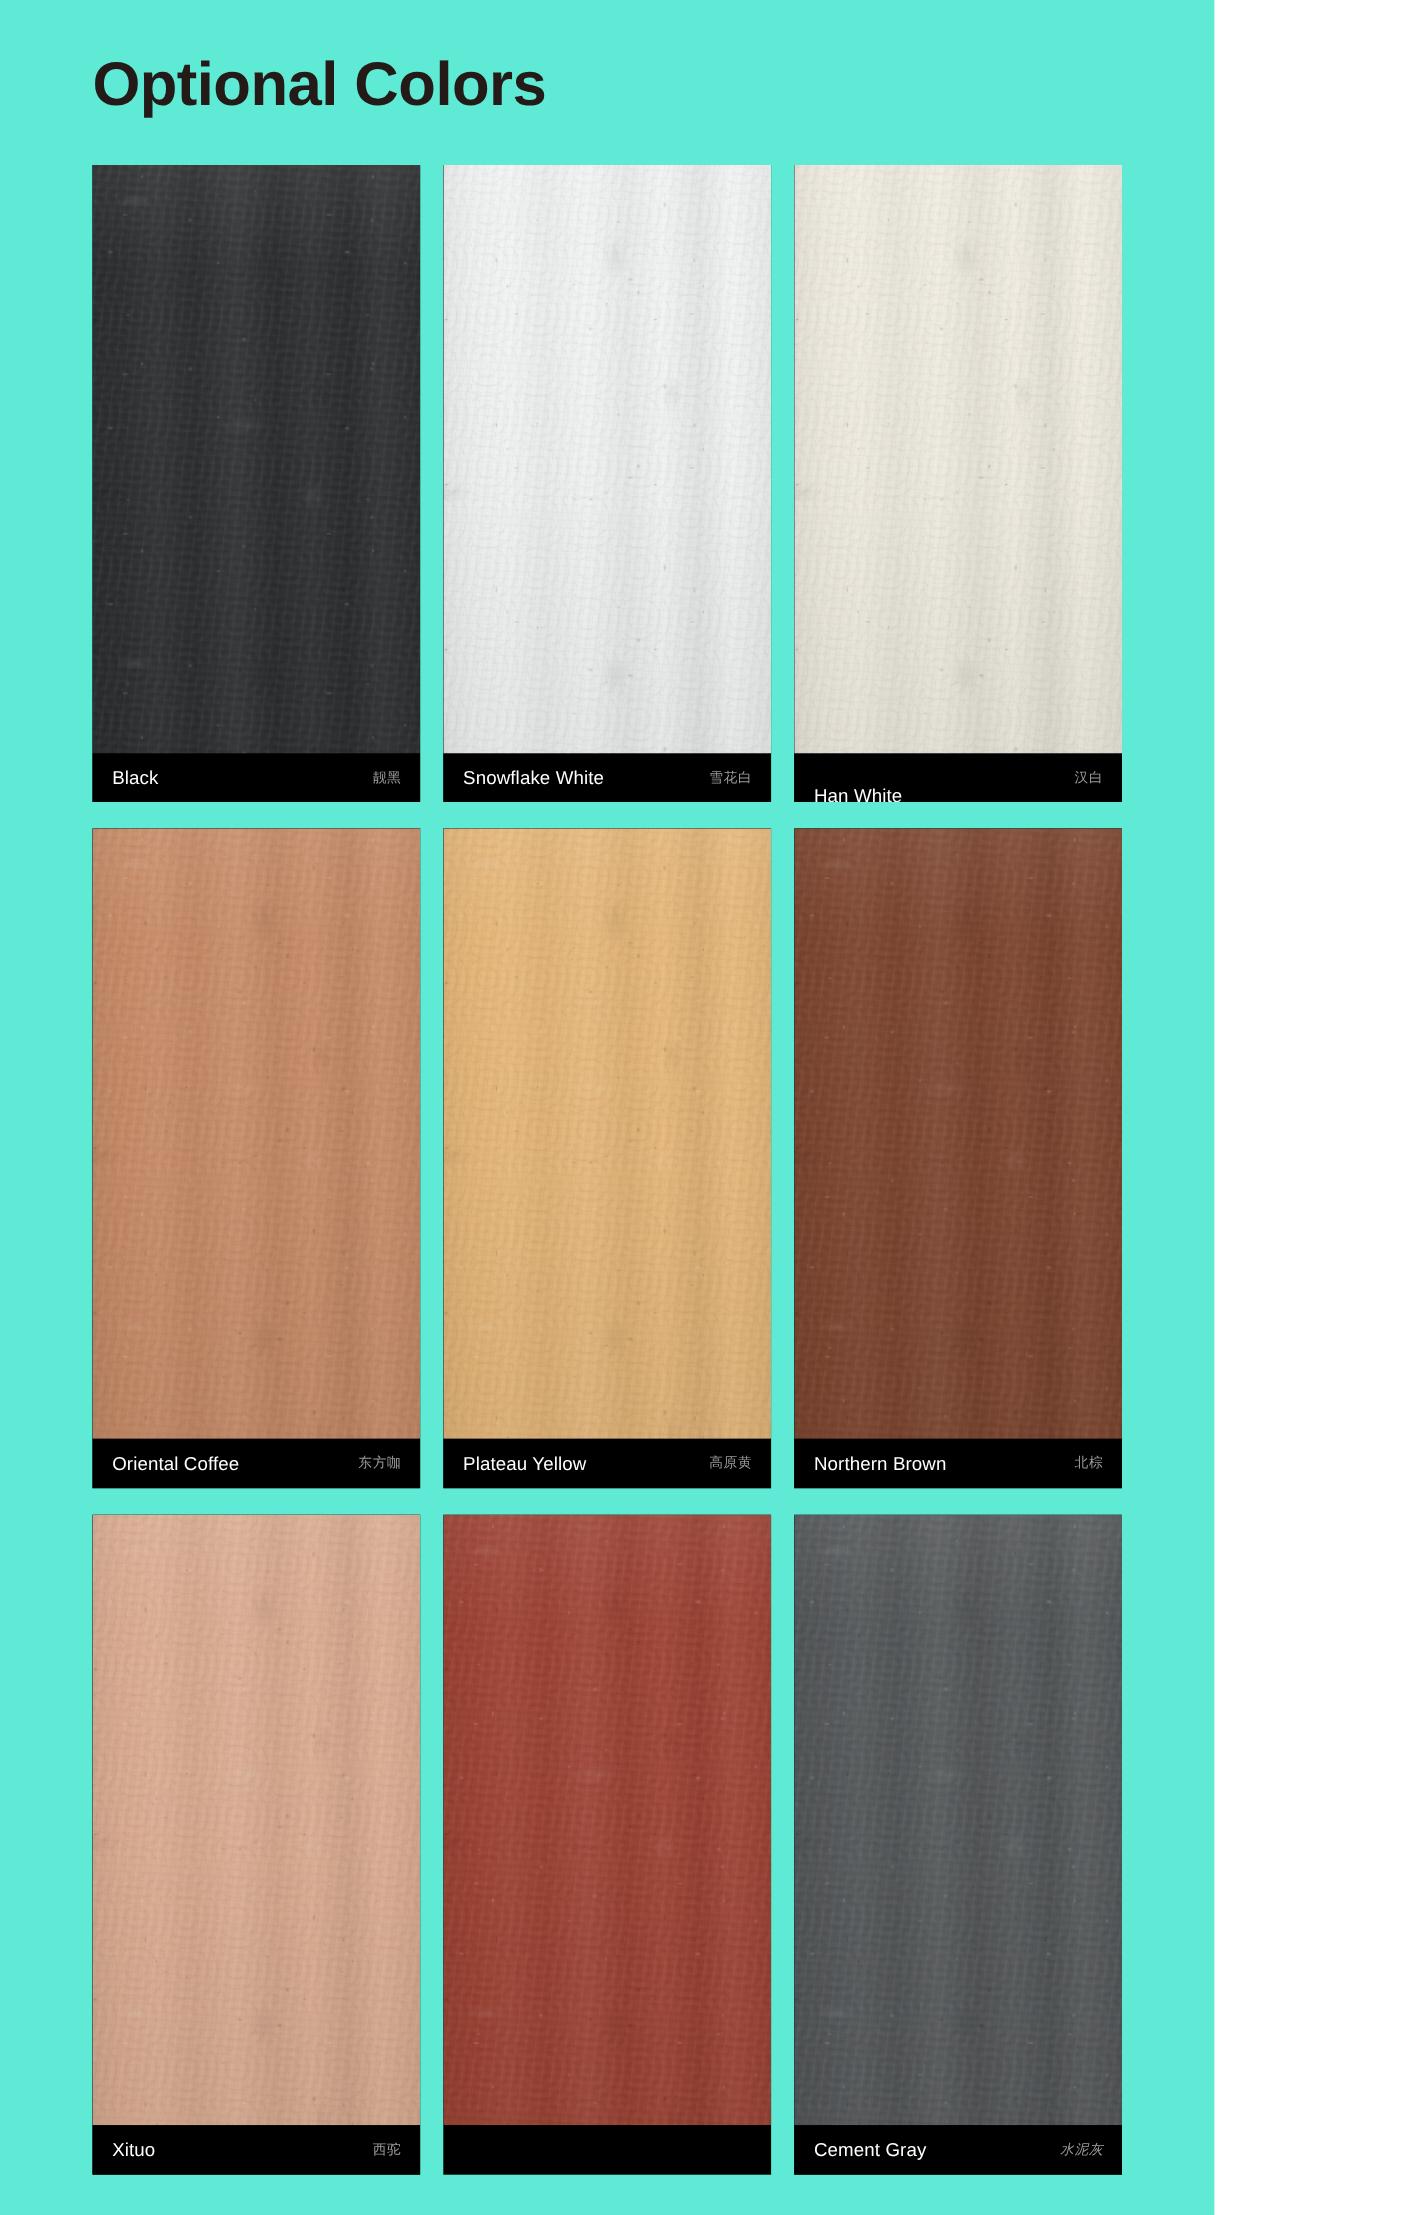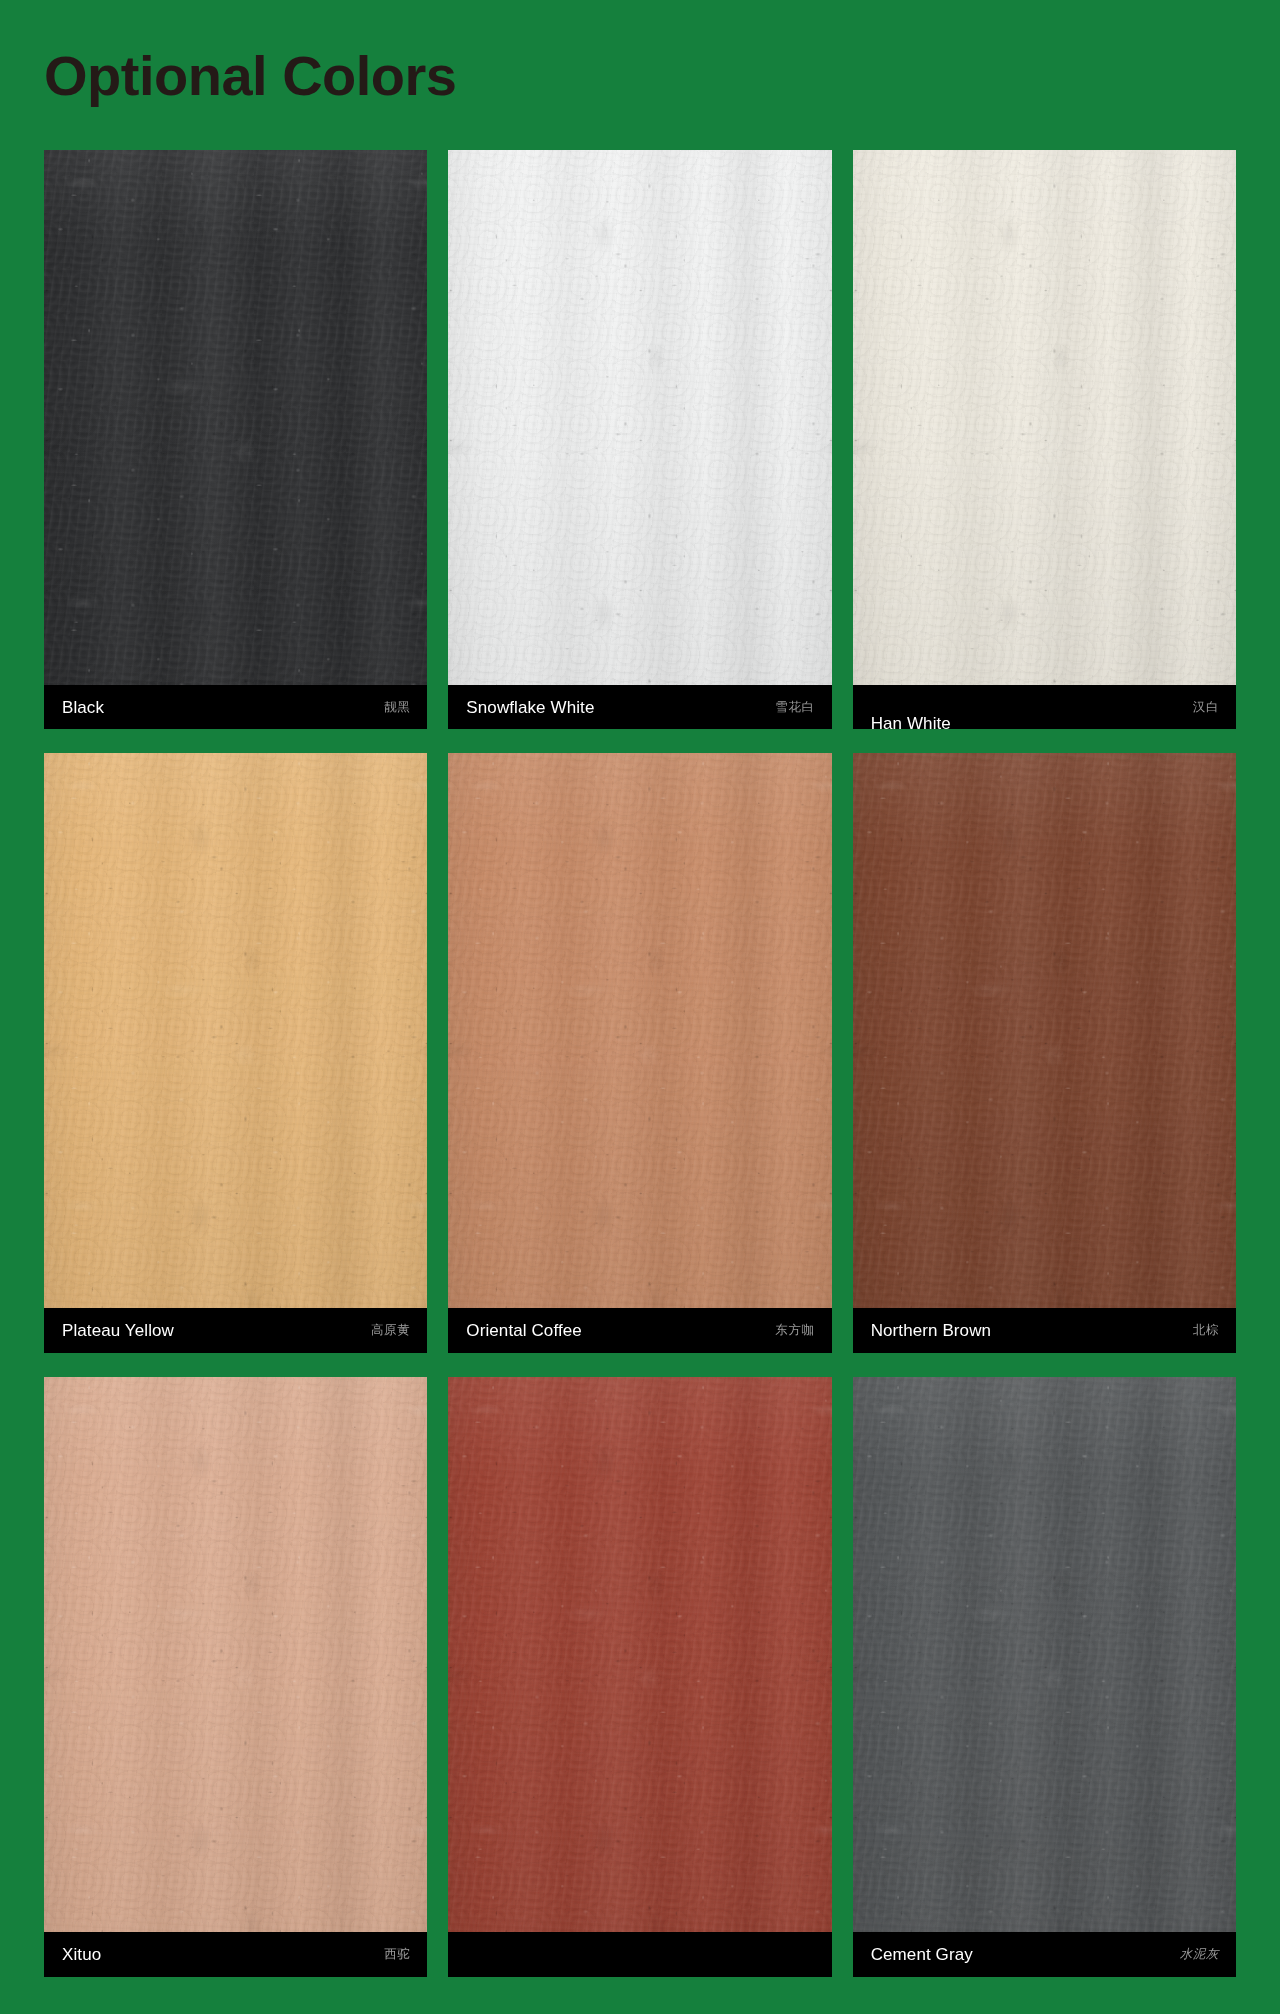--- a/index.html
+++ b/index.html
@@ -9,25 +9,25 @@
     width: 1280px;
     background: #ffffff;
   }
 
   body {
     font-family: "Liberation Sans", sans-serif;
     -webkit-font-smoothing: antialiased;
   }
 
   .page {
-    width: 1280px;
+    width: 1104px;
     min-height: 2014px;
-    background: #15803d;
+    background: #5eead4;
     position: relative;
-    padding: 0 44px;
+    padding: 0 84px;
   }
 
   .page-title {
     font-size: 56px;
     line-height: 1;
     font-weight: 700;
     letter-spacing: -0.5px;
     color: #241a17;
     padding-top: 48px;
     padding-bottom: 0;
@@ -243,45 +243,45 @@
         <div class="swatch-shade2"></div>
       </div>
       <div class="swatch-label" style="background: rgb(0, 0, 0);">
         <span class="label-en" style="color: rgb(255, 255, 255); margin-top: 32px;">Han White</span>
         <span class="label-cn" style="color: rgb(155, 155, 155);">汉白</span>
       </div>
     </div>
 
     <div class="swatch-card row2">
       <div class="swatch-color">
+        <div class="swatch-fill" style="background-color: rgb(201, 140, 104);"></div>
+        <div class="swatch-shade"></div>
+        <div class="swatch-trowel"></div>
+        <div class="swatch-texture"></div>
+        <div class="swatch-texture2"></div>
+        <div class="swatch-shade2"></div>
+      </div>
+      <div class="swatch-label" style="background: rgb(0, 0, 0);">
+        <span class="label-en" style="color: rgb(255, 255, 255);">Oriental Coffee</span>
+        <span class="label-cn" style="color: rgb(155, 155, 155);">东方咖</span>
+      </div>
+    </div>
+
+    <div class="swatch-card row2">
+      <div class="swatch-color">
         <div class="swatch-fill" style="background-color: rgb(231, 184, 122);"></div>
         <div class="swatch-shade"></div>
         <div class="swatch-trowel"></div>
         <div class="swatch-texture"></div>
         <div class="swatch-texture2"></div>
         <div class="swatch-shade2"></div>
       </div>
       <div class="swatch-label" style="background: rgb(0, 0, 0);">
         <span class="label-en" style="color: rgb(255, 255, 255);">Plateau Yellow</span>
         <span class="label-cn" style="color: rgb(155, 155, 155);">高原黄</span>
-      </div>
-    </div>
-
-    <div class="swatch-card row2">
-      <div class="swatch-color">
-        <div class="swatch-fill" style="background-color: rgb(201, 140, 104);"></div>
-        <div class="swatch-shade"></div>
-        <div class="swatch-trowel"></div>
-        <div class="swatch-texture"></div>
-        <div class="swatch-texture2"></div>
-        <div class="swatch-shade2"></div>
-      </div>
-      <div class="swatch-label" style="background: rgb(0, 0, 0);">
-        <span class="label-en" style="color: rgb(255, 255, 255);">Oriental Coffee</span>
-        <span class="label-cn" style="color: rgb(155, 155, 155);">东方咖</span>
       </div>
     </div>
 
     <div class="swatch-card row2">
       <div class="swatch-color">
         <div class="swatch-fill" style="background-color: rgb(126, 70, 48);"></div>
         <div class="swatch-shade"></div>
         <div class="swatch-trowel"></div>
         <div class="swatch-texture"></div>
         <div class="swatch-texture2"></div>

